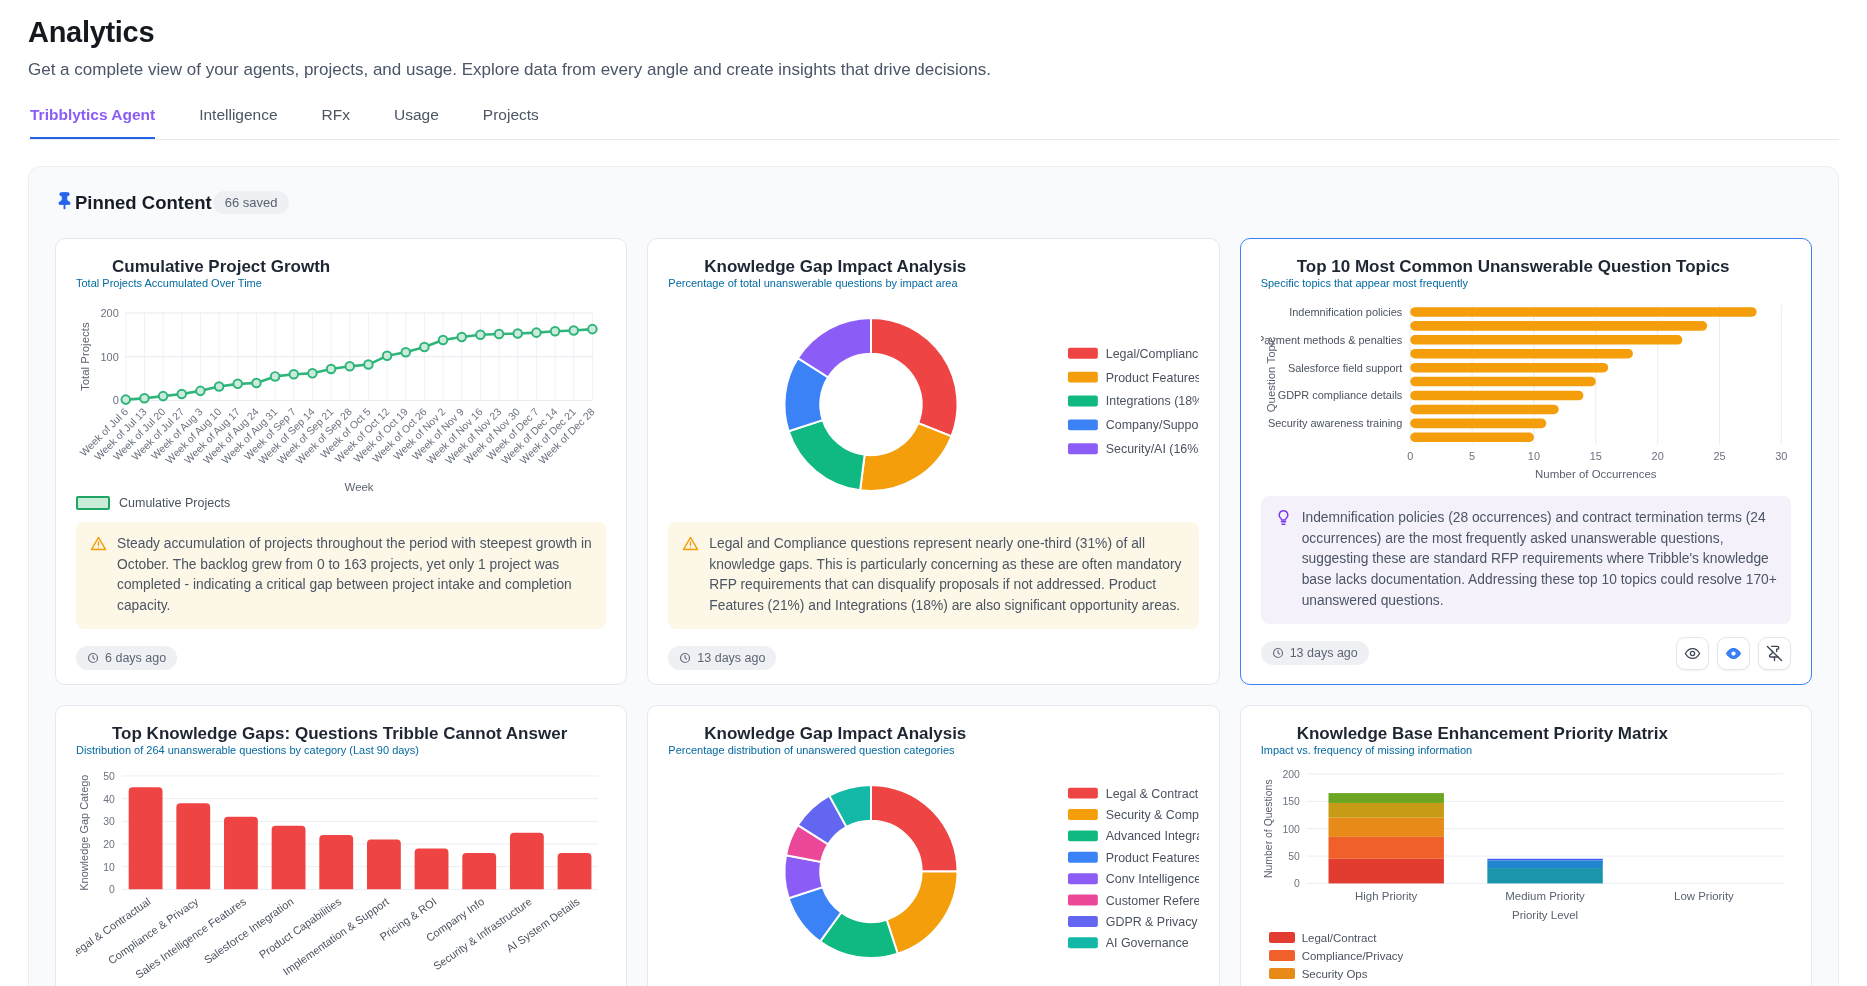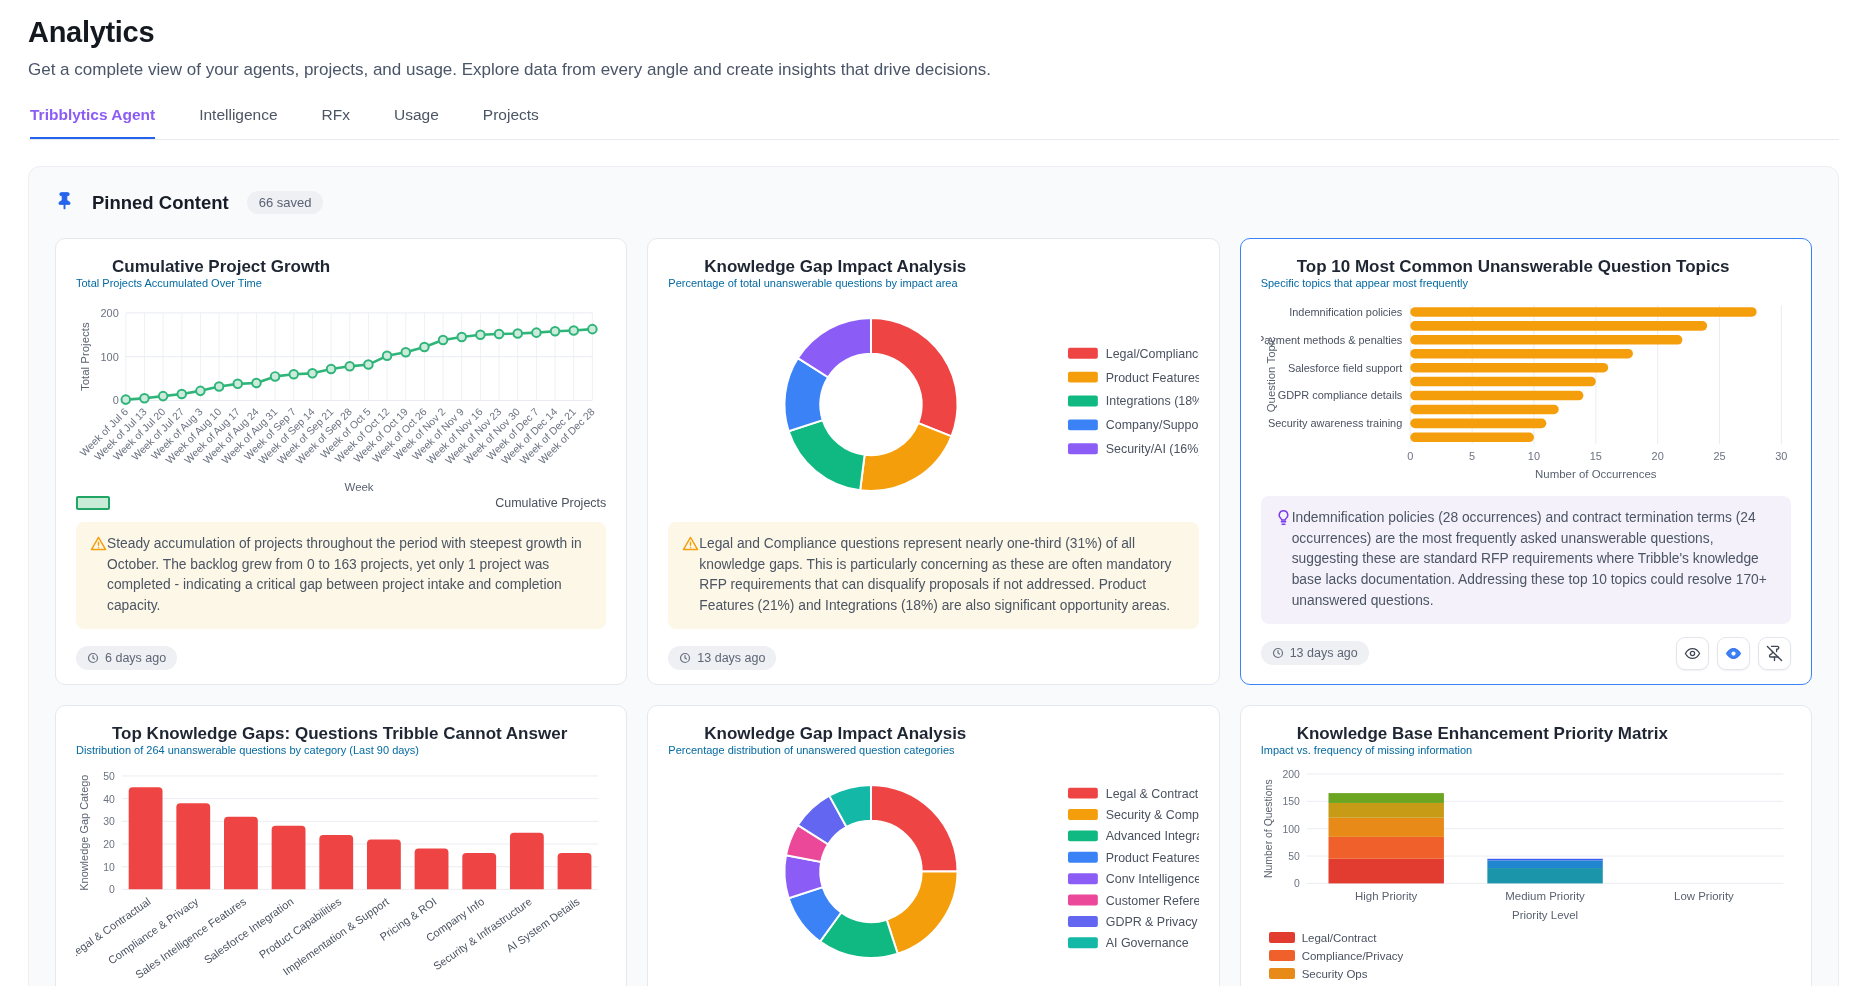--- a/index.html
+++ b/index.html
@@ -11,41 +11,41 @@
   }
   .page { padding: 16px 28px 0; }
   .page-title { font-size: 29px; font-weight: 700; color: #14181f; letter-spacing: -0.3px; }
   .page-subtitle { font-size: 17px; color: #4a5568; margin-top: 11px; }
 
   .tabs { display: flex; gap: 44px; margin-top: 26px; border-bottom: 1px solid #e8eaef; padding: 0 2px; }
   .tab { font-size: 15.5px; color: #4b5563; padding-bottom: 13px; border-bottom: 2.5px solid transparent; cursor: pointer; }
   .tab.active { color: #8b5cf6; font-weight: 700; border-bottom-color: #2563eb; }
 
   .pinned { margin-top: 26px; background: #f8fafc; border: 1px solid #eceef2; border-radius: 12px; padding: 24px 26px 20px; }
-  .pinned-header { display: flex; align-items: center; gap: 18px; }
+  .pinned-header { display: flex; align-items: center; gap: 1px; }
   .pinned-title { font-size: 18.5px; font-weight: 700; color: #171c26; }
   .badge { background: #eef0f3; color: #596173; font-size: 13px; padding: 4px 12px; border-radius: 999px; }
 
   .grid { display: grid; grid-template-columns: repeat(3, 1fr); gap: 20px; margin-top: 24px; }
   .card { background: #fff; border: 1px solid #e5e8ee; border-radius: 10px; padding: 18px 20px 14px; display: flex; flex-direction: column; }
   .card.selected { border: 1.5px solid #3b82f6; }
   .card-title { font-size: 17px; font-weight: 700; color: #1f2633; margin-left: 36px; }
   .card-subtitle { font-size: 11px; color: #0369a1; margin-top: 0; }
   .chart { margin-top: 10px; }
   .chart svg { display: block; width: 100%; }
   svg text { font-family: "Liberation Sans", sans-serif; }
 
-  .line-legend { display: flex; justify-content: space-between; align-items: center; gap: 9px; font-size: 12.5px; color: #4a5260; margin-top: 0px; }
+  .line-legend { display: flex; justify-content: flex-start; align-items: center; gap: 9px; font-size: 12.5px; color: #4a5260; margin-top: 0px; }
   .line-swatch { width: 34px; height: 14px; background: #c9ecd9; border: 2px solid #21a564; border-radius: 2px; }
 
   .stack-legend { display: flex; flex-wrap: wrap; justify-content: center; column-gap: 16px; row-gap: 6px; font-size: 11.5px; color: #4a5260; margin-top: 7px; padding: 0 8px; flex-direction: column; }
   .stack-legend .item { display: flex; align-items: center; gap: 7px; }
   .stack-legend .swatch { width: 26px; height: 11px; border-radius: 2px; flex-shrink: 0; }
 
-  .insight { display: flex; gap: 0; padding: 12px 14px; border-radius: 8px; font-size: 13.8px; line-height: 1.5; color: #4b5563; margin-top: 12px; }
+  .insight { display: flex; gap: 10px; padding: 12px 14px; border-radius: 8px; font-size: 13.8px; line-height: 1.5; color: #4b5563; margin-top: 12px; }
   .insight.amber { background: #fdf7e7; }
   .insight.purple { background: #f4f1fb; }
   .insight .ic { flex-shrink: 0; margin-top: 1px; }
 
   .card-footer { display: flex; align-items: center; justify-content: space-between; margin-top: auto; padding-top: 13px; }
   .timestamp { display: inline-flex; align-items: center; gap: 6px; background: #eef0f3; color: #5d6575; font-size: 12.5px; padding: 5px 11px; border-radius: 999px; }
   .actions { display: flex; gap: 8px; }
   .action-btn { width: 33px; height: 33px; border: 1px solid #e2e6ec; border-radius: 9px; background: #fff; display: flex; align-items: center; justify-content: center; box-shadow: 0 1px 2px rgba(16,24,40,.06); cursor: pointer; }
 </style>
 </head>

